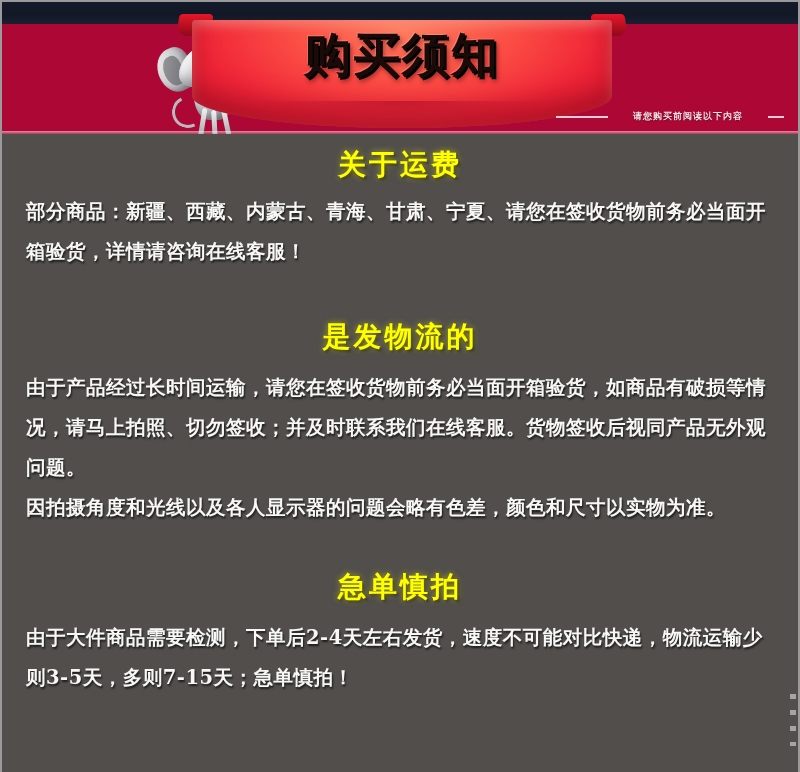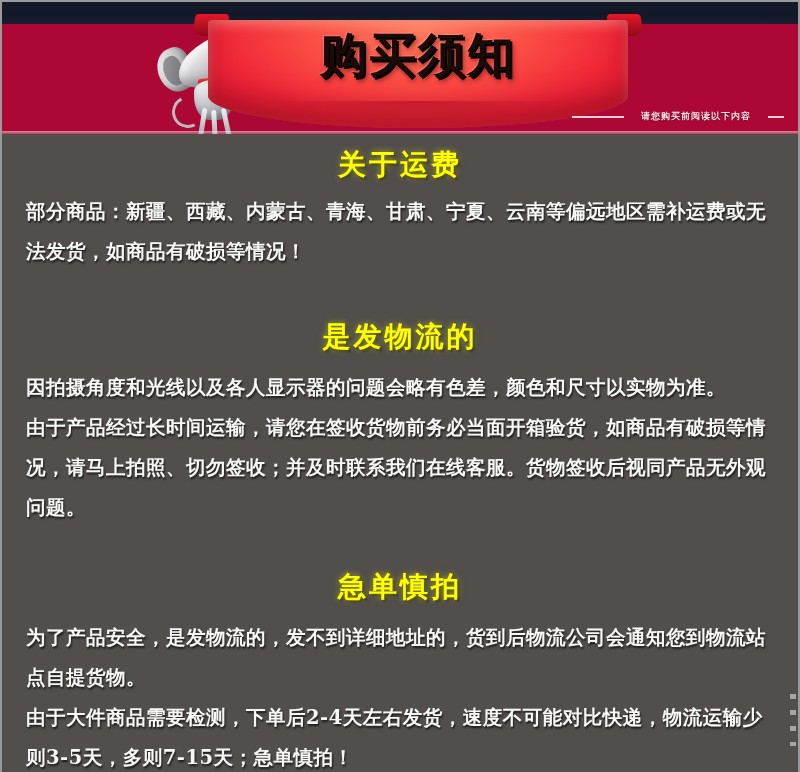--- a/index.html
+++ b/index.html
@@ -39,21 +39,21 @@
   .banner-bottomline {
     position: absolute;
     left: 0; bottom: 0;
     width: 800px; height: 3px;
     background: linear-gradient(180deg, rgba(255,255,255,0.55), rgba(200,200,200,0.25));
   }
 
   
   .ribbon-wrap {
     position: absolute;
-    left: 206px; top: 12px;
+    left: 190px; top: 12px;
     width: 420px; height: 122px;
   }
   .ribbon-curl-l, .ribbon-curl-r {
     position: absolute;
     top: 0;
     width: 34px; height: 22px;
     background: linear-gradient(180deg, #e8162a, #8e0a19);
     border-radius: 4px 4px 10px 10px;
   }
   .ribbon-curl-l { left: -14px; transform: skewX(-8deg); }
@@ -190,21 +190,21 @@
     border-radius: 50%;
     transform: rotate(18deg);
   }
 
   
   .banner-note {
     position: absolute;
     right: 14px; top: 108px;
     display: flex;
     align-items: center;
-    gap: 17px;
+    gap: 25px;
     white-space: nowrap;
   }
   .note-rule {
     display: block;
     width: 52px; height: 2px;
     background: rgba(255,255,255,0.8);
   }
   .note-rule.short { width: 16px; }
   .note-text {
     font-size: 9px;
@@ -297,31 +297,30 @@
       <span class="note-rule short"></span>
     </div>
 
     <div class="banner-bottomline"></div>
   </div>
 
   <div class="content">
 
     <div class="sec-head sec1-head">关于运费</div>
     <div class="sec-body sec1-body">
-      <p>部分商品：新疆、西藏、内蒙古、青海、甘肃、宁夏、云南等偏远地区需补运费或无法发货，如商品有破损等情况！</p>
+      <p>部分商品：新疆、西藏、内蒙古、青海、甘肃、宁夏、请您在签收货物前务必当面开箱验货，详情请咨询在线客服！</p>
     </div>
 
     <div class="sec-head sec2-head">是发物流的</div>
     <div class="sec-body sec2-body">
+      <p>由于产品经过长时间运输，请您在签收货物前务必当面开箱验货，如商品有破损等情况，请马上拍照、切勿签收；并及时联系我们在线客服。货物签收后视同产品无外观问题。</p>
       <p>因拍摄角度和光线以及各人显示器的问题会略有色差，颜色和尺寸以实物为准。</p>
-      <p>由于产品经过长时间运输，请您在签收货物前务必当面开箱验货，如商品有破损等情况，请马上拍照、切勿签收；并及时联系我们在线客服。货物签收后视同产品无外观问题。</p>
     </div>
 
     <div class="sec-head sec3-head">急单慎拍</div>
     <div class="sec-body sec3-body">
-      <p>为了产品安全，是发物流的，发不到详细地址的，货到后物流公司会通知您到物流站点自提货物。</p>
       <p>由于大件商品需要检测，下单后2-4天左右发货，速度不可能对比快递，物流运输少则3-5天，多则7-15天；急单慎拍！</p>
     </div>
 
     <div class="edge-mark"></div>
   </div>
 
 </div>
 
 </body></html>

